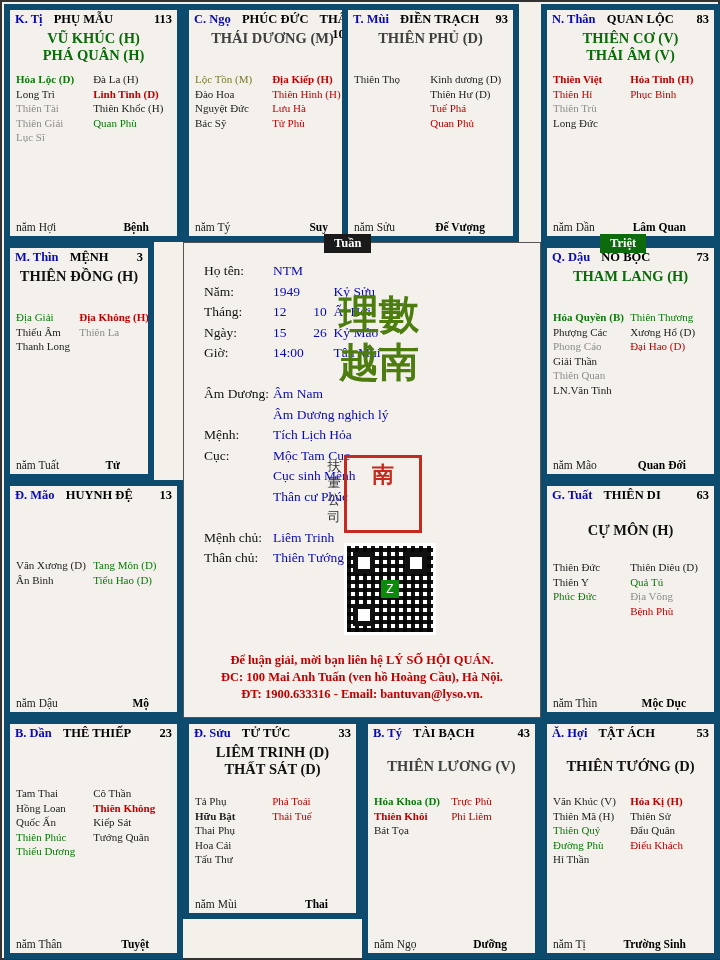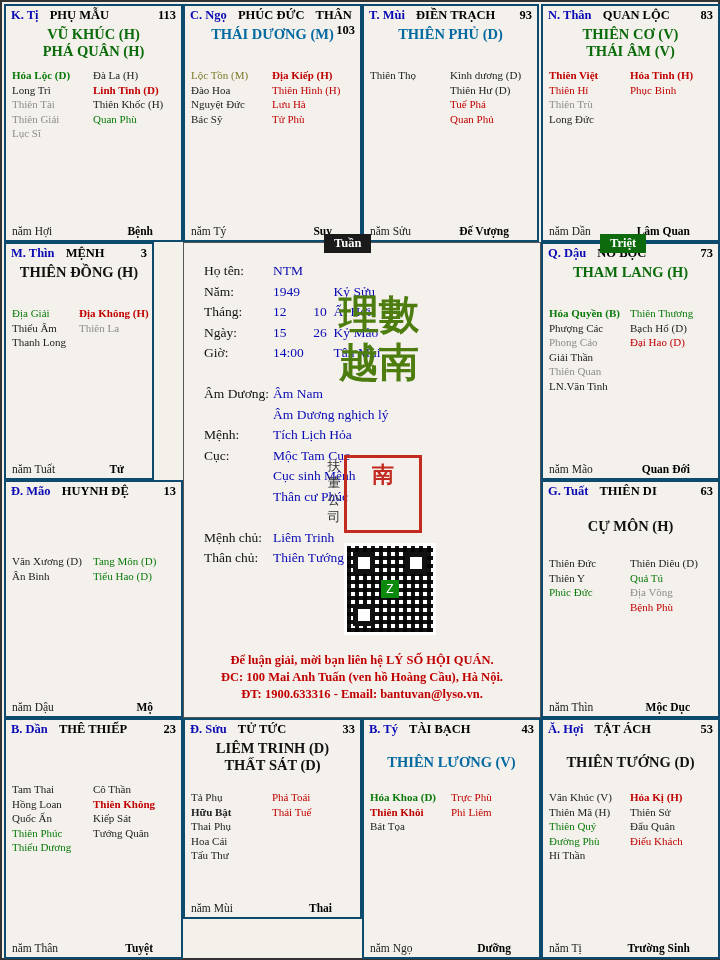--- a/index.html
+++ b/index.html
@@ -14,42 +14,42 @@
   }
   .chart{
     position:absolute;left:0;top:0;width:720px;height:960px;
     box-sizing:border-box;
     border:2px solid #333;
     background:#f4f1ea;
   }
   .cell{
     position:absolute;
     box-sizing:border-box;
-    border:2px solid #0c4a6e;
+    border:6px solid #0c4a6e;
     background:#f4f1ec;
     overflow:hidden;
   }
   .cell .hdr{
     position:absolute;top:2px;left:5px;right:5px;
     height:14px;
     font-size:12.5px;
     font-weight:bold;
     white-space:nowrap;
   }
   .hdr .palace{color:#0a0ab4;}
   .hdr .cung{color:#000;padding-left:8px;}
   .hdr .num{float:right;color:#000;}
   .maintitle{
     position:absolute;top:20px;left:0;right:0;
     text-align:center;
     font-size:14.5px;font-weight:bold;
     color:#0a6b0a;
     line-height:17px;
   }
-  .maintitle.red{color:#0369a1;font-family:Liberation Serif, serif;}
+  .maintitle.red{color:#404040;font-family:Liberation Serif, serif;}
   .stars{
     position:absolute;top:62px;left:6px;right:6px;
     font-size:11px;line-height:14.5px;
   }
   .stars .col{
     display:inline-block;
     vertical-align:top;
     width:48%;
   }
   .s{display:block;white-space:nowrap;}
@@ -238,21 +238,21 @@
         <span class="s r">Lưu Hà</span>
         <span class="s r">Tử Phù</span>
       </span>
     </div>
     <div class="foot">
       <span class="left">năm Tý</span>
       <span class="right">Suy</span>
     </div>
   </div>
 
-  <div class="cell" style="left:360px;top:2px;width:177px;height:238px;">
+  <div class="cell" style="left:340px;top:2px;width:177px;height:238px;">
     <div class="hdr">
       <span class="palace">T. Mùi</span>
       <span class="cung">ĐIỀN TRẠCH</span>
       <span class="num">93</span>
     </div>
     <div class="maintitle red">
       <div>THIÊN PHỦ (D)</div>
     </div>
     <div class="stars">
       <span class="col">
@@ -338,21 +338,21 @@
       <span class="col">
         <span class="s g bold">Hóa Quyền (B)</span>
         <span class="s k">Phượng Các</span>
         <span class="s gray">Phong Cáo</span>
         <span class="s k">Giải Thần</span>
         <span class="s gray">Thiên Quan</span>
         <span class="s k">LN.Văn Tinh</span>
       </span>
       <span class="col">
         <span class="s g">Thiên Thương</span>
-        <span class="s k">Bạch Hổ (D)</span>
+        <span class="s k">Xương Hổ (D)</span>
         <span class="s r">Đại Hao (D)</span>
       </span>
     </div>
     <div class="foot">
       <span class="left">năm Mão</span>
       <span class="right">Quan Đới</span>
     </div>
   </div>
 
   <div class="cell" style="left:2px;top:478px;width:179px;height:238px;">

